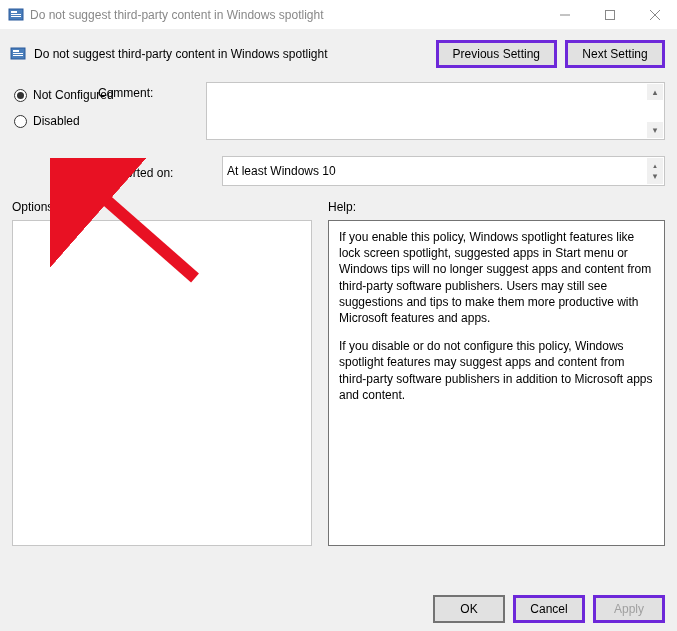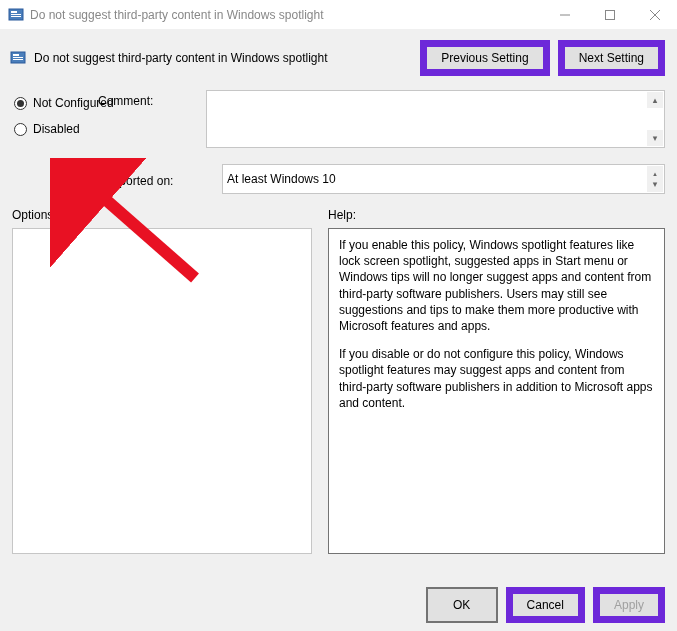--- a/index.html
+++ b/index.html
@@ -53,21 +53,21 @@
       width: 16px; height: 16px; margin-right: 8px;
     }
     .header-row .policy-title {
       flex: 1;
       font-size: 12px;
       color: #000;
     }
     .header-row .nav-btns { display: flex; gap: 8px; }
     .btn {
       background: #e1e1e1;
-      border: 7px solid #6d28d9;
+      border: 3px solid #6d28d9;
       padding: 4px 14px;
       font-size: 12px;
       font-family: inherit;
       cursor: pointer;
       min-width: 100px;
       text-align: center;
     }
 
     
     .state-area {

